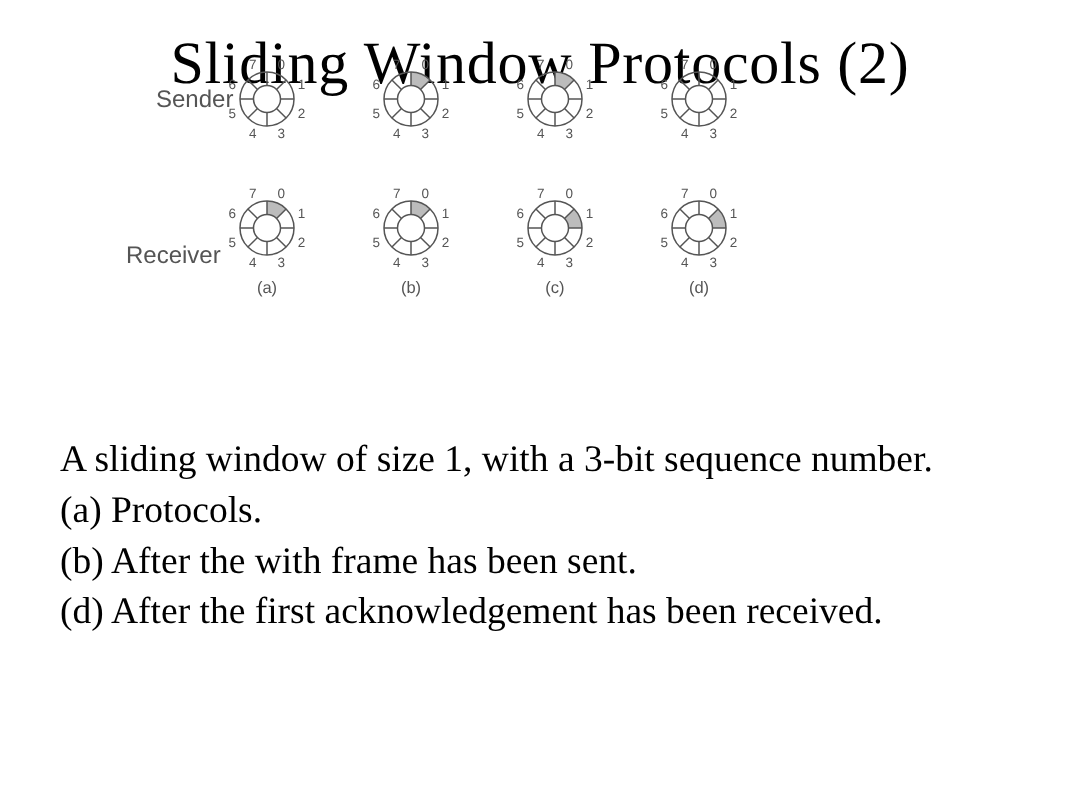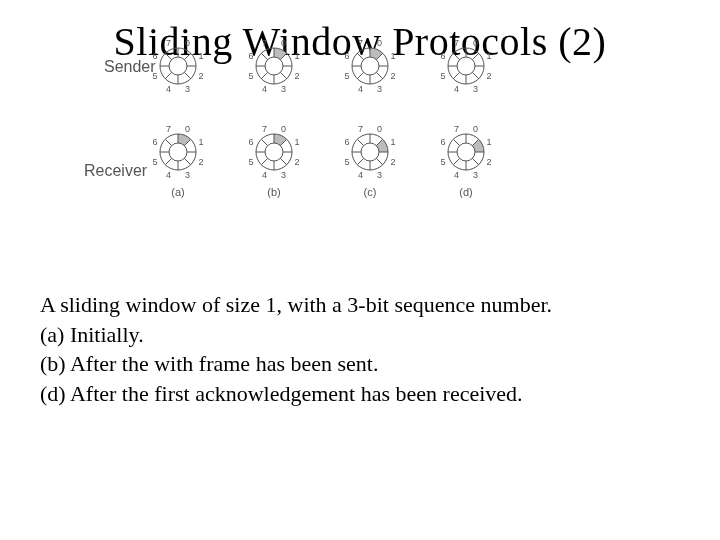--- a/index.html
+++ b/index.html
@@ -64,21 +64,21 @@
     font-family: Arial, sans-serif;
     font-size: 11px;
     color: #555;
     margin-top: 6px;
   }
   .caption {
     position: absolute;
     top: 290px;
     left: 40px;
     width: 640px;
-    font-size: 22px;
+    font-size: 25px;
     line-height: 1.35;
   }
   .caption p { margin: 0; }
 </style>
 </head>
 <body>
 
 <div class="title">Sliding Window Protocols (2)</div>
 
 <div class="figure">
@@ -289,16 +289,16 @@
             </svg>
           </div>
           <div class="col-label">(d)</div>
         </div>
       </div>
   </div>
 </div>
 
 <div class="caption">
   <p>A sliding window of size 1, with a 3-bit sequence number.</p>
-  <p>(a) Initially.</p>
+  <p>(a) Protocols.</p>
   <p>(b) After the with frame has been sent.</p>
   <p>(d) After the first acknowledgement has been received.</p>
 </div>
 
 </body></html>

